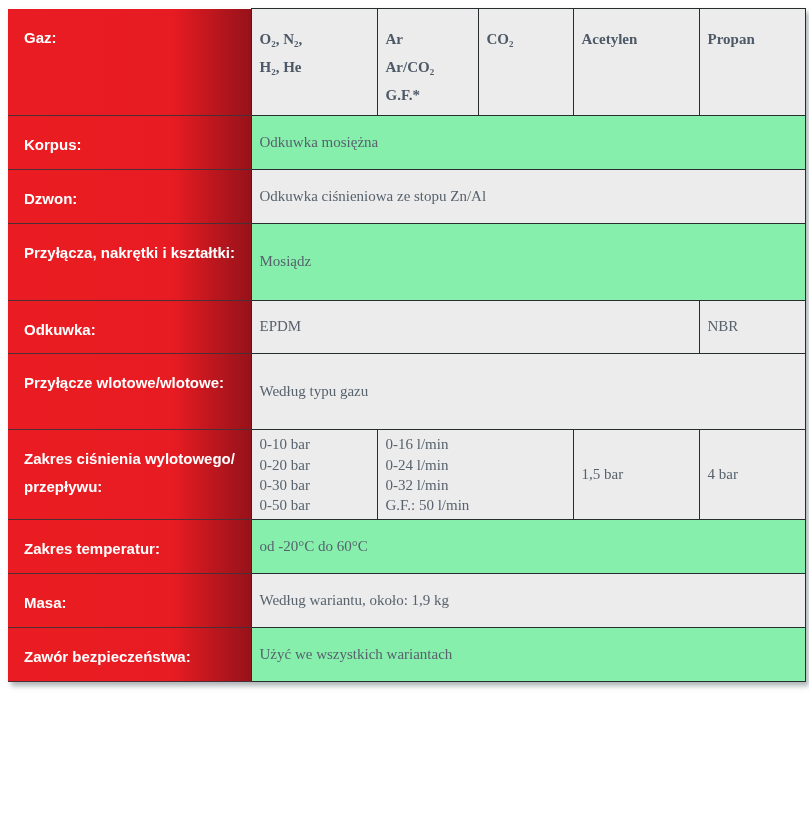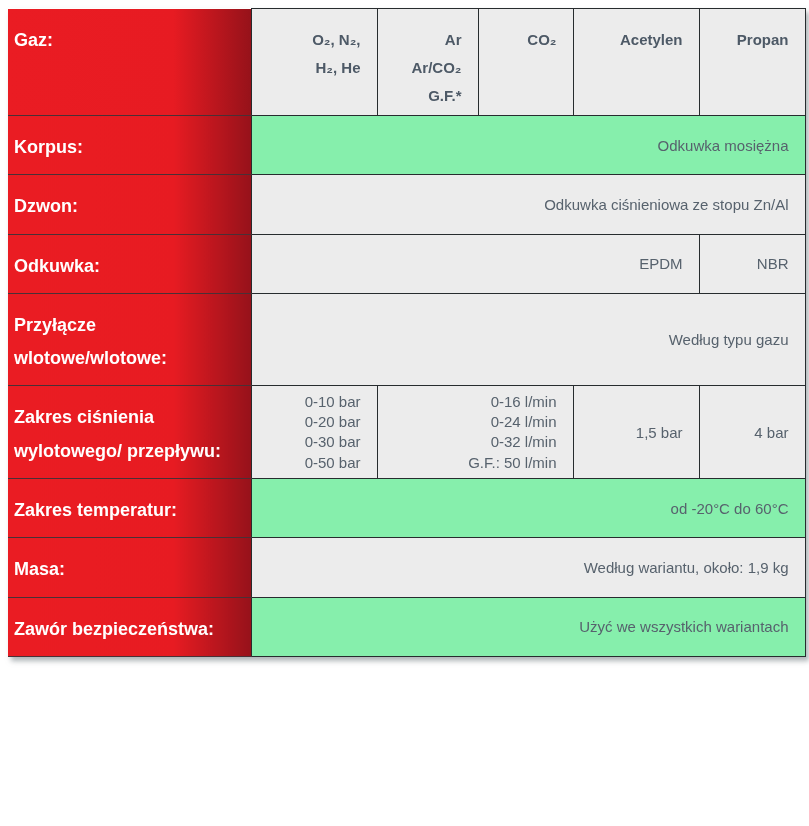--- a/index.html
+++ b/index.html
@@ -30,39 +30,40 @@
 
   th, td {
     border: 1px solid #272c2e;
     box-sizing: border-box;
   }
 
   
   th.label {
     background: linear-gradient(90deg, #ea1c23 0%, #e71b22 68%, #96121a 100%);
     color: #ffffff;
-    font-size: 18px;
+    font-size: 15px;
     font-weight: bold;
     text-align: left;
     vertical-align: top;
-    padding: 15px 14px 10px 6px;
+    padding: 15px 14px 10px 16px;
     line-height: 1.85;
     border-left: none;
     border-top-color: #4a3036;
     border-bottom-color: #4a3036;
   }
   tr.r-gaz th.label { border-top: none; }
 
   
   td {
     color: #57626d;
     font-size: 15px;
-    text-align: right;
+    text-align: left;
     vertical-align: middle;
-    padding: 4px 16px;
+    padding: 4px 8px;
+    font-family: Liberation Serif, serif;
   }
   tr.alt td { background: #ececec; }
   tr:not(.alt) td { background: #86efac; }
 
   
   tr.r-gaz td {
     font-weight: bold;
     color: #4d5966;
     vertical-align: top;
     padding-top: 17px;
@@ -112,20 +113,24 @@
       <tr class="h-sm">
         <th class="label">Korpus:</th>
         <td colspan="5">Odkuwka mosiężna</td>
       </tr>
 
       <tr class="alt h-sm">
         <th class="label">Dzwon:</th>
         <td colspan="5">Odkuwka ciśnieniowa ze stopu Zn/Al</td>
       </tr>
 
+      <tr class="h-md">
+        <th class="label">Przyłącza, nakrętki i kształtki:</th>
+        <td colspan="5">Mosiądz</td>
+      </tr>
 
       <tr class="alt h-mem">
         <th class="label">Odkuwka:</th>
         <td colspan="4">EPDM</td>
         <td colspan="1">NBR</td>
       </tr>
 
 
       <tr class="alt h-lg">
         <th class="label">Przyłącze wlotowe/wlotowe:</th>

